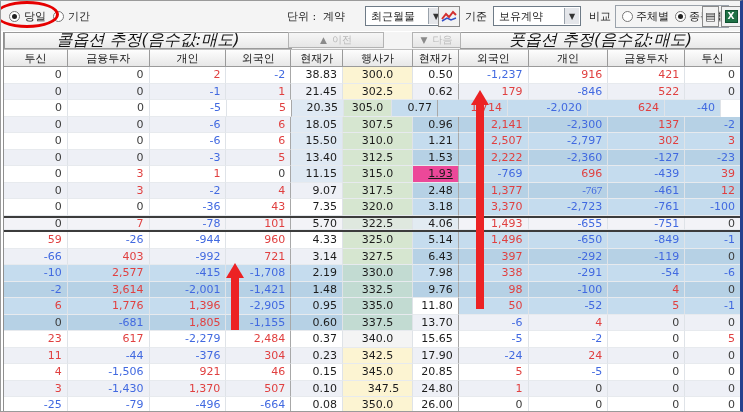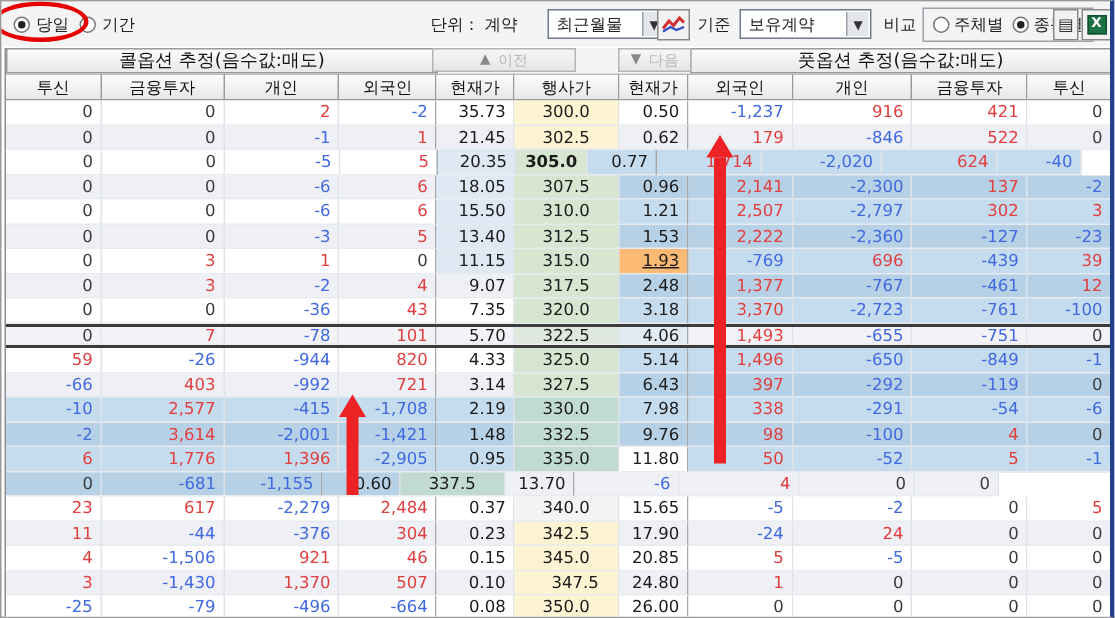--- a/index.html
+++ b/index.html
@@ -18,21 +18,21 @@
                 border-left:1px solid #9aa2ab;display:flex;align-items:center;justify-content:center;font-size:8px;color:#333;}
   .iconbtn{height:21px;background:#f2f2f2;border:1px solid #8a8a8a;display:flex;align-items:center;justify-content:center;}
   .groupbox{height:23px;border:1px solid #9aa2ab;display:flex;align-items:center;gap:6px;padding:0 6px;background:#f4f4f4;}
   .excel-glyph{width:13px;height:13px;background:#1e7145;color:#fff;font-size:9px;font-weight:bold;
                display:flex;align-items:center;justify-content:center;border:1px solid #0f5130;}
   .report-glyph{font-size:11px;color:#333;line-height:1;}
   
   .table{position:absolute;left:2px;top:31px;width:739px;bottom:0;border-left:1px solid #8f8f8f;border-right:1px solid #8f8f8f;}
   .thead-group{display:flex;height:17px;background:#f4f4f4;}
   .gcell{border:1px solid #9a9a9a;background:linear-gradient(#fbfbfb,#e9e9e9);
-         display:flex;align-items:center;justify-content:center;font-size:12px;color:#111;}
+         display:flex;align-items:center;justify-content:center;font-size:16px;color:#111;font-style:italic;}
   .midzone{position:relative;width:168px;height:17px;}
   .navbtn{position:absolute;top:0;height:16px;border:1px solid #b3b3b3;background:linear-gradient(#f6f6f6,#e6e6e6);
           display:flex;align-items:center;justify-content:center;gap:5px;color:#b9b9b9;font-size:10px;padding:0;}
   .navbtn .tri{color:#8a8a8a;font-size:9px;}
   .thead-cols{display:flex;height:18px;}
   .hcell{border-right:1px solid #9a9a9a;border-bottom:1px solid #9a9a9a;border-top:1px solid #bdbdbd;
          background:linear-gradient(#fdfdfd,#e7e7e7);display:flex;align-items:center;justify-content:center;color:#111;}
   .tbody{position:relative;}
   .trow{display:flex;height:16.5px;}
   .trow.sel{height:16.5px;border-top:2px solid #3c3c3c;border-bottom:2px solid #3c3c3c;}
@@ -144,21 +144,21 @@
         <div class="hcell" style="width: 80px;">개인</div>
         <div class="hcell" style="width: 77px;">금융투자</div>
         <div class="hcell" style="width: 56px;">투신</div>
       </div>
     <div class="tbody" id="tbody">
         <div class="trow">
           <div class="tcell" style="width: 64px; background: rgb(255, 255, 255); color: rgb(60, 60, 60);">0</div>
           <div class="tcell" style="width: 82px; background: rgb(255, 255, 255); color: rgb(60, 60, 60);">0</div>
           <div class="tcell" style="width: 77px; background: rgb(255, 255, 255); color: rgb(224, 64, 64);">2</div>
           <div class="tcell gsep" style="width: 65px; background: rgb(255, 255, 255); color: rgb(65, 105, 224);">-2</div>
-          <div class="tcell" style="width: 52px; background: rgb(255, 255, 255); color: rgb(28, 28, 28);">35.73</div>
+          <div class="tcell" style="width: 52px; background: rgb(255, 255, 255); color: rgb(28, 28, 28);">38.83</div>
           <div class="tcell center" style="width: 70px; background: rgb(252, 244, 210); color: rgb(28, 28, 28);">300.0</div>
           <div class="tcell gsep" style="width: 46px; background: rgb(255, 255, 255); color: rgb(28, 28, 28);">0.50</div>
           <div class="tcell" style="width: 70px; background: rgb(255, 255, 255); color: rgb(65, 105, 224);">-1,237</div>
           <div class="tcell" style="width: 80px; background: rgb(255, 255, 255); color: rgb(224, 64, 64);">916</div>
           <div class="tcell" style="width: 77px; background: rgb(255, 255, 255); color: rgb(224, 64, 64);">421</div>
           <div class="tcell" style="width: 56px; background: rgb(255, 255, 255); color: rgb(60, 60, 60);">0</div>
         </div>
         <div class="trow">
           <div class="tcell" style="width: 64px; background: rgb(238, 240, 246); color: rgb(60, 60, 60);">0</div>
           <div class="tcell" style="width: 82px; background: rgb(238, 240, 246); color: rgb(60, 60, 60);">0</div>
@@ -171,21 +171,21 @@
           <div class="tcell" style="width: 80px; background: rgb(238, 240, 246); color: rgb(65, 105, 224);">-846</div>
           <div class="tcell" style="width: 77px; background: rgb(238, 240, 246); color: rgb(224, 64, 64);">522</div>
           <div class="tcell" style="width: 56px; background: rgb(238, 240, 246); color: rgb(60, 60, 60);">0</div>
         </div>
         <div class="trow">
           <div class="tcell" style="width: 64px; background: rgb(255, 255, 255); color: rgb(60, 60, 60);">0</div>
           <div class="tcell" style="width: 82px; background: rgb(255, 255, 255); color: rgb(60, 60, 60);">0</div>
           <div class="tcell" style="width: 77px; background: rgb(255, 255, 255); color: rgb(65, 105, 224);">-5</div>
           <div class="tcell gsep" style="width: 65px; background: rgb(255, 255, 255); color: rgb(224, 64, 64);">5</div>
           <div class="tcell" style="width: 52px; background: rgb(223, 233, 243); color: rgb(28, 28, 28);">20.35</div>
-          <div class="tcell center" style="width: 48px; background: rgb(214, 230, 208); color: rgb(28, 28, 28); font-weight: bold;">305.0</div>
+          <div class="tcell center" style="width: 48px; background: rgb(214, 230, 208); color: rgb(28, 28, 28);">305.0</div>
           <div class="tcell gsep" style="width: 46px; background: rgb(197, 220, 238); color: rgb(28, 28, 28);">0.77</div>
           <div class="tcell" style="width: 70px; background: rgb(197, 220, 238); color: rgb(224, 64, 64);">1,714</div>
           <div class="tcell" style="width: 80px; background: rgb(197, 220, 238); color: rgb(65, 105, 224);">-2,020</div>
           <div class="tcell" style="width: 77px; background: rgb(197, 220, 238); color: rgb(224, 64, 64);">624</div>
           <div class="tcell" style="width: 56px; background: rgb(197, 220, 238); color: rgb(65, 105, 224);">-40</div>
         </div>
         <div class="trow">
           <div class="tcell" style="width: 64px; background: rgb(238, 240, 246); color: rgb(60, 60, 60);">0</div>
           <div class="tcell" style="width: 82px; background: rgb(238, 240, 246); color: rgb(60, 60, 60);">0</div>
           <div class="tcell" style="width: 77px; background: rgb(238, 240, 246); color: rgb(65, 105, 224);">-6</div>
@@ -224,36 +224,36 @@
           <div class="tcell" style="width: 77px; background: rgb(182, 209, 229); color: rgb(65, 105, 224);">-127</div>
           <div class="tcell" style="width: 56px; background: rgb(182, 209, 229); color: rgb(65, 105, 224);">-23</div>
         </div>
         <div class="trow">
           <div class="tcell" style="width: 64px; background: rgb(255, 255, 255); color: rgb(60, 60, 60);">0</div>
           <div class="tcell" style="width: 82px; background: rgb(255, 255, 255); color: rgb(224, 64, 64);">3</div>
           <div class="tcell" style="width: 77px; background: rgb(255, 255, 255); color: rgb(224, 64, 64);">1</div>
           <div class="tcell gsep" style="width: 65px; background: rgb(255, 255, 255); color: rgb(60, 60, 60);">0</div>
           <div class="tcell" style="width: 52px; background: rgb(223, 233, 243); color: rgb(28, 28, 28);">11.15</div>
           <div class="tcell center" style="width: 70px; background: rgb(214, 230, 208); color: rgb(28, 28, 28);">315.0</div>
-          <div class="tcell gsep" style="width: 46px; background: #fdba74; color: rgb(28, 28, 28); text-decoration: underline;">1.93</div>
+          <div class="tcell gsep" style="width: 46px; background: #ec4899; color: rgb(28, 28, 28); text-decoration: underline;">1.93</div>
           <div class="tcell" style="width: 70px; background: rgb(197, 220, 238); color: rgb(65, 105, 224);">-769</div>
           <div class="tcell" style="width: 80px; background: rgb(197, 220, 238); color: rgb(224, 64, 64);">696</div>
           <div class="tcell" style="width: 77px; background: rgb(197, 220, 238); color: rgb(65, 105, 224);">-439</div>
           <div class="tcell" style="width: 56px; background: rgb(197, 220, 238); color: rgb(224, 64, 64);">39</div>
         </div>
         <div class="trow">
           <div class="tcell" style="width: 64px; background: rgb(238, 240, 246); color: rgb(60, 60, 60);">0</div>
           <div class="tcell" style="width: 82px; background: rgb(238, 240, 246); color: rgb(224, 64, 64);">3</div>
           <div class="tcell" style="width: 77px; background: rgb(238, 240, 246); color: rgb(65, 105, 224);">-2</div>
           <div class="tcell gsep" style="width: 65px; background: rgb(238, 240, 246); color: rgb(224, 64, 64);">4</div>
           <div class="tcell" style="width: 52px; background: rgb(238, 240, 246); color: rgb(28, 28, 28);">9.07</div>
           <div class="tcell center" style="width: 70px; background: rgb(214, 230, 208); color: rgb(28, 28, 28);">317.5</div>
           <div class="tcell gsep" style="width: 46px; background: rgb(182, 209, 229); color: rgb(28, 28, 28);">2.48</div>
           <div class="tcell" style="width: 70px; background: rgb(182, 209, 229); color: rgb(224, 64, 64);">1,377</div>
-          <div class="tcell" style="width: 80px; background: rgb(182, 209, 229); color: rgb(65, 105, 224);">-767</div>
+          <div class="tcell" style="width: 80px; background: rgb(182, 209, 229); color: rgb(65, 105, 224); font-family: Liberation Serif, serif;">-767</div>
           <div class="tcell" style="width: 77px; background: rgb(182, 209, 229); color: rgb(65, 105, 224);">-461</div>
           <div class="tcell" style="width: 56px; background: rgb(182, 209, 229); color: rgb(224, 64, 64);">12</div>
         </div>
         <div class="trow">
           <div class="tcell" style="width: 64px; background: rgb(255, 255, 255); color: rgb(60, 60, 60);">0</div>
           <div class="tcell" style="width: 82px; background: rgb(255, 255, 255); color: rgb(60, 60, 60);">0</div>
           <div class="tcell" style="width: 77px; background: rgb(255, 255, 255); color: rgb(65, 105, 224);">-36</div>
           <div class="tcell gsep" style="width: 65px; background: rgb(255, 255, 255); color: rgb(224, 64, 64);">43</div>
           <div class="tcell" style="width: 52px; background: rgb(255, 255, 255); color: rgb(28, 28, 28);">7.35</div>
           <div class="tcell center" style="width: 70px; background: rgb(214, 230, 208); color: rgb(28, 28, 28);">320.0</div>
@@ -273,21 +273,21 @@
           <div class="tcell gsep" style="width: 46px; background: rgb(226, 235, 242); color: rgb(28, 28, 28);">4.06</div>
           <div class="tcell" style="width: 70px; background: rgb(243, 243, 247); color: rgb(224, 64, 64);">1,493</div>
           <div class="tcell" style="width: 80px; background: rgb(243, 243, 247); color: rgb(65, 105, 224);">-655</div>
           <div class="tcell" style="width: 77px; background: rgb(243, 243, 247); color: rgb(65, 105, 224);">-751</div>
           <div class="tcell" style="width: 56px; background: rgb(243, 243, 247); color: rgb(60, 60, 60);">0</div>
         </div>
         <div class="trow">
           <div class="tcell" style="width: 64px; background: rgb(255, 255, 255); color: rgb(224, 64, 64);">59</div>
           <div class="tcell" style="width: 82px; background: rgb(255, 255, 255); color: rgb(65, 105, 224);">-26</div>
           <div class="tcell" style="width: 77px; background: rgb(255, 255, 255); color: rgb(65, 105, 224);">-944</div>
-          <div class="tcell gsep" style="width: 65px; background: rgb(255, 255, 255); color: rgb(224, 64, 64);">820</div>
+          <div class="tcell gsep" style="width: 65px; background: rgb(255, 255, 255); color: rgb(224, 64, 64);">960</div>
           <div class="tcell" style="width: 52px; background: rgb(255, 255, 255); color: rgb(28, 28, 28);">4.33</div>
           <div class="tcell center" style="width: 70px; background: rgb(214, 230, 208); color: rgb(28, 28, 28);">325.0</div>
           <div class="tcell gsep" style="width: 46px; background: rgb(197, 220, 238); color: rgb(28, 28, 28);">5.14</div>
           <div class="tcell" style="width: 70px; background: rgb(197, 220, 238); color: rgb(224, 64, 64);">1,496</div>
           <div class="tcell" style="width: 80px; background: rgb(197, 220, 238); color: rgb(65, 105, 224);">-650</div>
           <div class="tcell" style="width: 77px; background: rgb(197, 220, 238); color: rgb(65, 105, 224);">-849</div>
           <div class="tcell" style="width: 56px; background: rgb(197, 220, 238); color: rgb(65, 105, 224);">-1</div>
         </div>
         <div class="trow">
           <div class="tcell" style="width: 64px; background: rgb(238, 240, 246); color: rgb(65, 105, 224);">-66</div>
@@ -337,20 +337,21 @@
           <div class="tcell center" style="width: 70px; background: rgb(194, 219, 210); color: rgb(28, 28, 28);">335.0</div>
           <div class="tcell gsep" style="width: 46px; background: rgb(255, 255, 255); color: rgb(28, 28, 28);">11.80</div>
           <div class="tcell" style="width: 70px; background: rgb(197, 220, 238); color: rgb(224, 64, 64);">50</div>
           <div class="tcell" style="width: 80px; background: rgb(197, 220, 238); color: rgb(65, 105, 224);">-52</div>
           <div class="tcell" style="width: 77px; background: rgb(197, 220, 238); color: rgb(224, 64, 64);">5</div>
           <div class="tcell" style="width: 56px; background: rgb(197, 220, 238); color: rgb(65, 105, 224);">-1</div>
         </div>
         <div class="trow">
           <div class="tcell" style="width: 64px; background: rgb(182, 209, 229); color: rgb(60, 60, 60);">0</div>
           <div class="tcell" style="width: 82px; background: rgb(182, 209, 229); color: rgb(65, 105, 224);">-681</div>
+          <div class="tcell" style="width: 77px; background: rgb(182, 209, 229); color: rgb(224, 64, 64);">1,805</div>
           <div class="tcell gsep" style="width: 65px; background: rgb(182, 209, 229); color: rgb(65, 105, 224);">-1,155</div>
           <div class="tcell" style="width: 52px; background: rgb(182, 209, 229); color: rgb(28, 28, 28);">0.60</div>
           <div class="tcell center" style="width: 70px; background: rgb(194, 219, 210); color: rgb(28, 28, 28);">337.5</div>
           <div class="tcell gsep" style="width: 46px; background: rgb(238, 240, 246); color: rgb(28, 28, 28);">13.70</div>
           <div class="tcell" style="width: 70px; background: rgb(238, 240, 246); color: rgb(65, 105, 224);">-6</div>
           <div class="tcell" style="width: 80px; background: rgb(238, 240, 246); color: rgb(224, 64, 64);">4</div>
           <div class="tcell" style="width: 77px; background: rgb(238, 240, 246); color: rgb(60, 60, 60);">0</div>
           <div class="tcell" style="width: 56px; background: rgb(238, 240, 246); color: rgb(60, 60, 60);">0</div>
         </div>
         <div class="trow">

